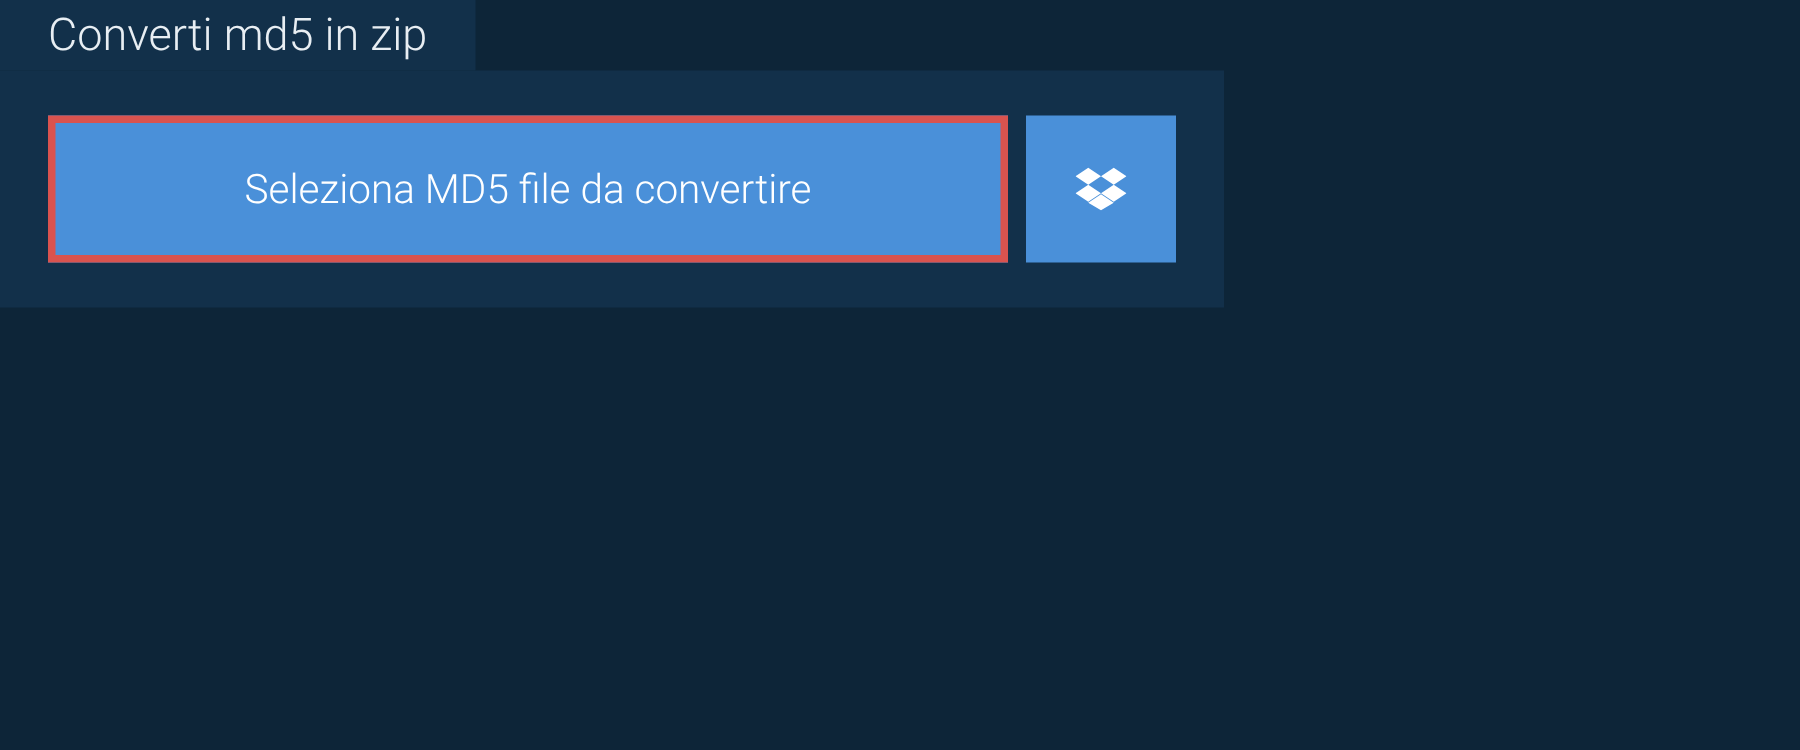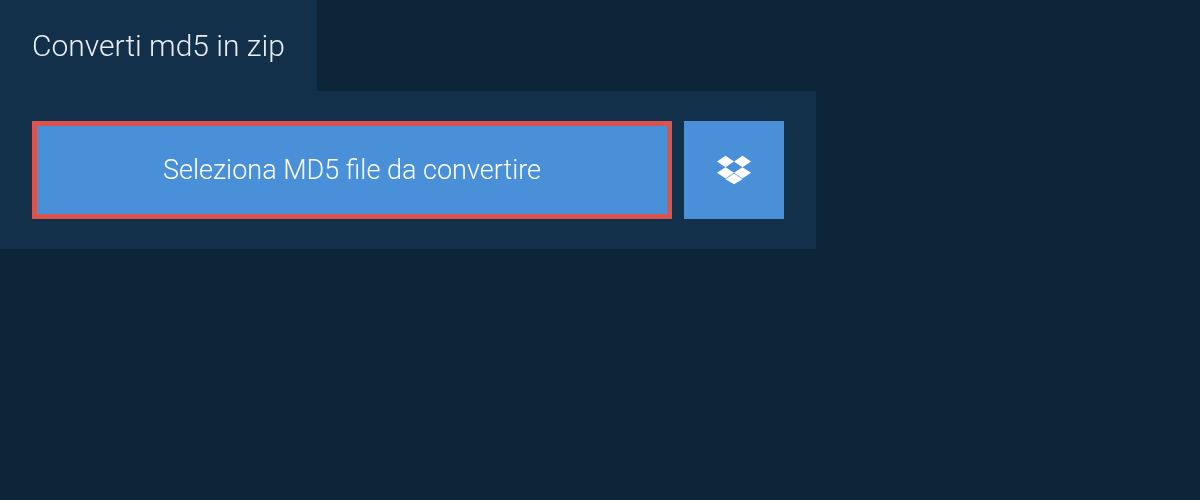--- a/index.html
+++ b/index.html
@@ -13,21 +13,21 @@
       background-color: #0d2538;
       font-family: -apple-system, BlinkMacSystemFont, "Segoe UI", Roboto, Helvetica, Arial, sans-serif;
       overflow: hidden;
     }
     .tab-container {
       display: flex;
     }
     .tab {
       background-color: #12304a;
       color: #e8eef3;
-      padding: 28px 32px;
+      padding: 6px 32px;
       font-size: 30px;
       font-weight: 300;
     }
     .content-panel {
       background-color: #12304a;
       padding: 30px 32px;
       width: 816px;
     }
     .button-row {
       display: flex;

